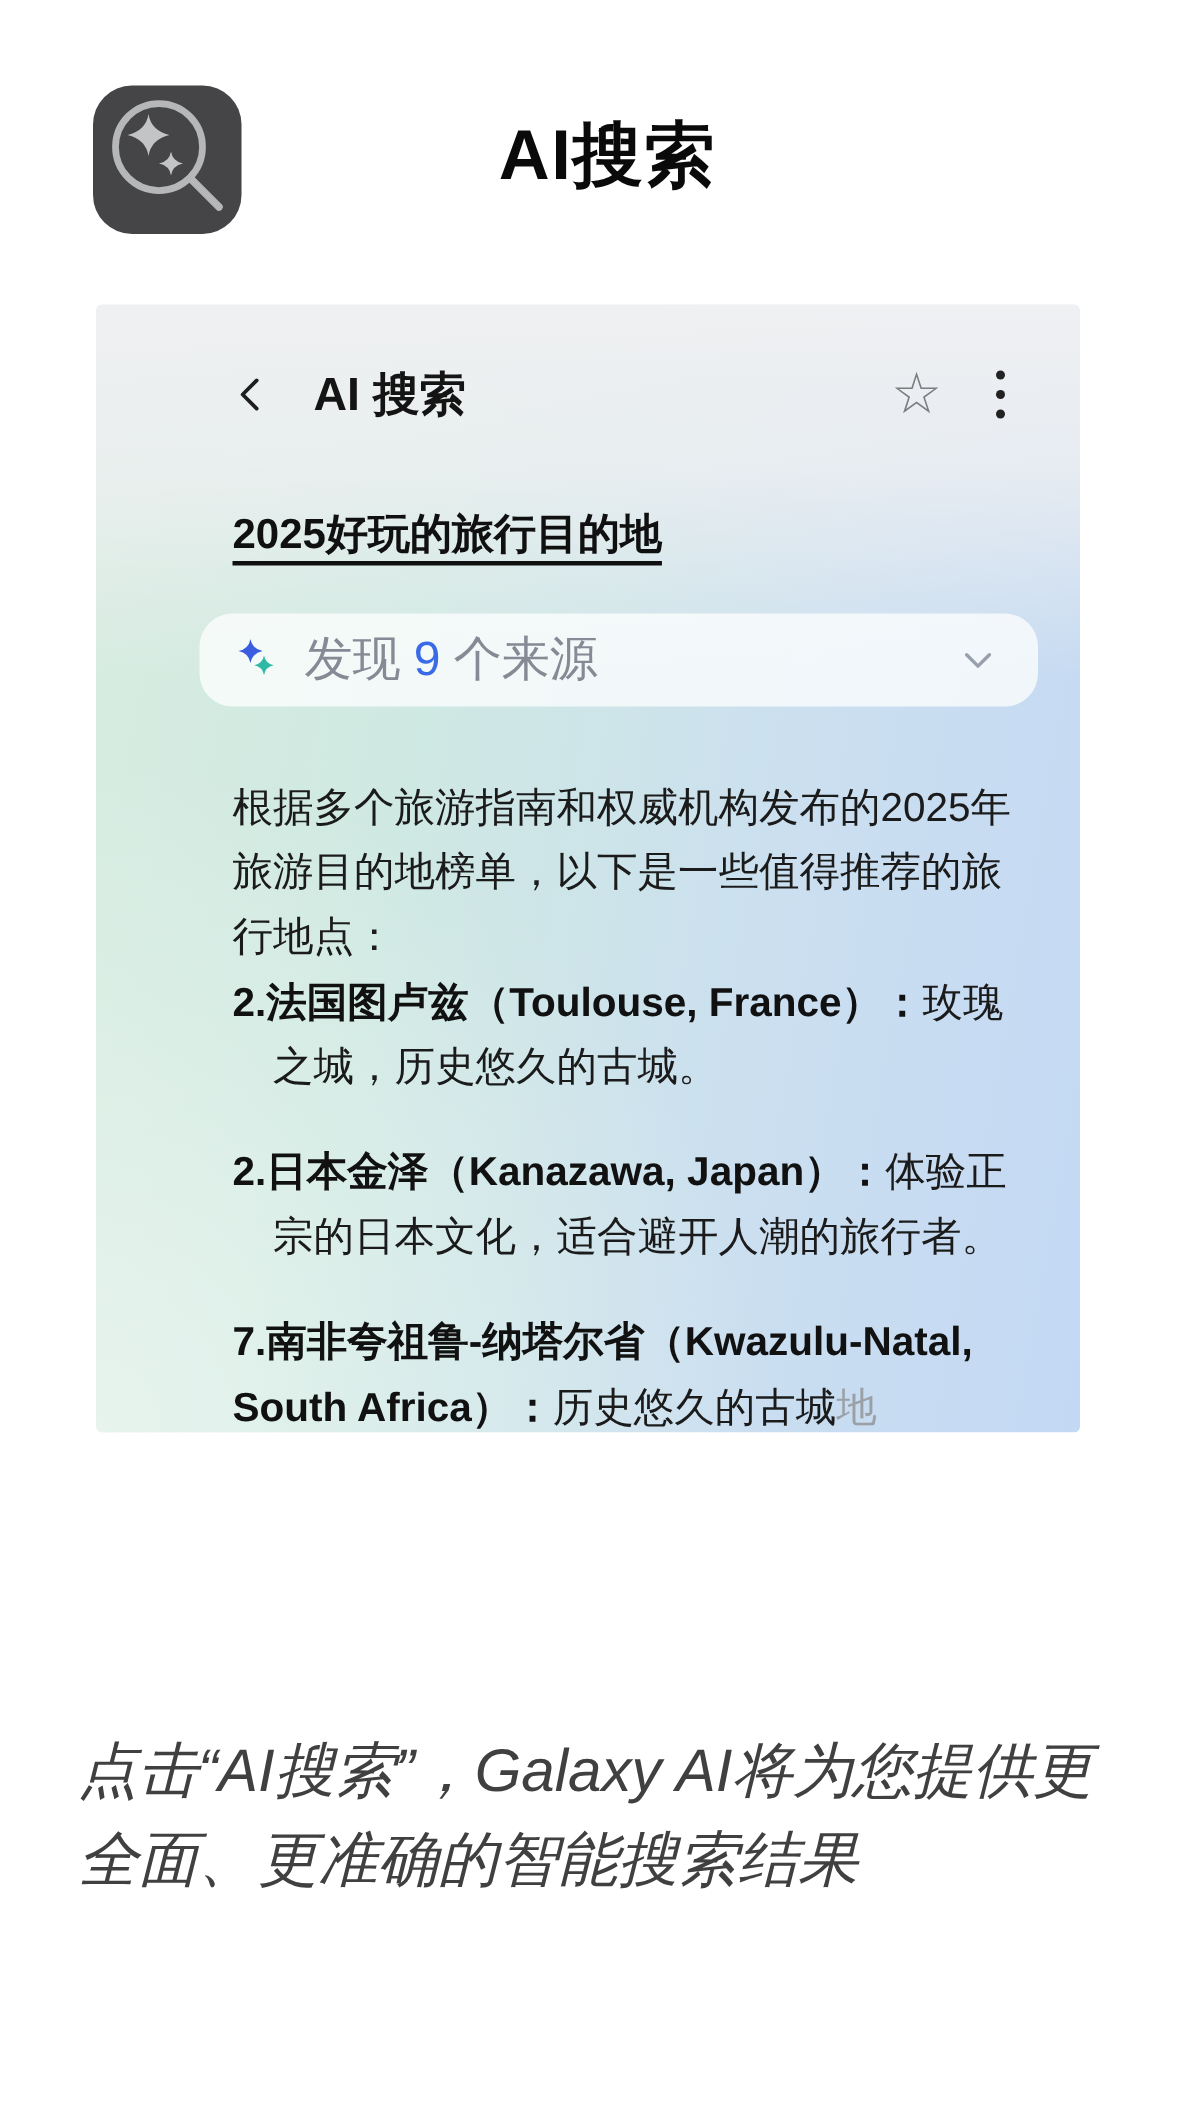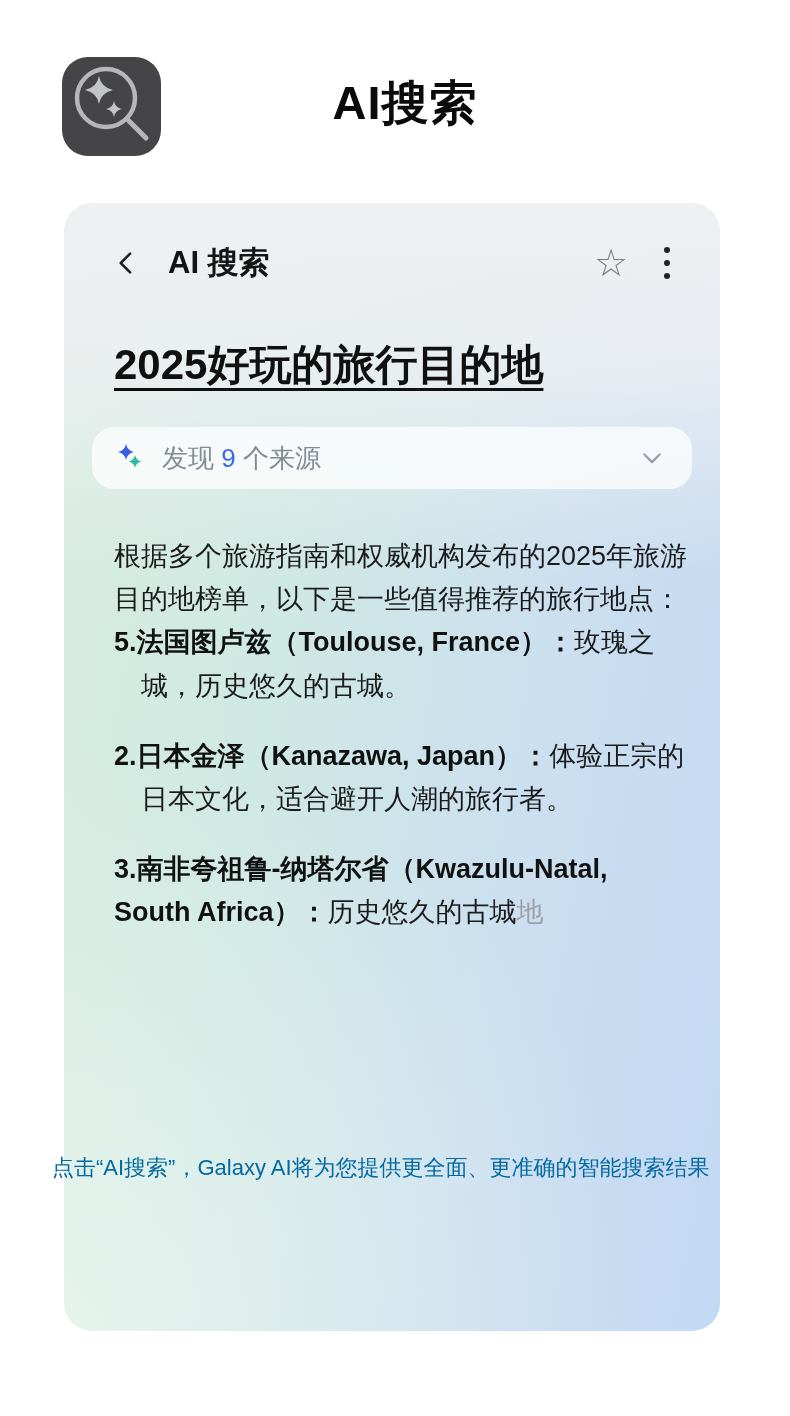--- a/index.html
+++ b/index.html
@@ -30,27 +30,28 @@
     font-weight: 800;
     color: #0a0a0a;
     letter-spacing: 1px;
     padding-left: 20px;
   }
 
   
   .phone-card {
     position: absolute;
     left: 64px; top: 203px;
-    width: 656px; height: 1128px;
-    border-radius: 28px;
+    width: 656px; height: 752px;
+    border-radius: 4px;
     overflow: hidden;
     background-image:
       linear-gradient(180deg, #eff0f2 0%, rgba(239,240,242,0.80) 14%, rgba(239,240,242,0) 33%),
       radial-gradient(circle at 0% 100%, rgba(242,249,244,0.65), rgba(242,249,244,0) 45%),
       linear-gradient(100deg, #d8ece0 0%, #cfe9e2 32%, #cbdff0 68%, #c3d8f3 100%);
+    padding-left: 41px;
   }
 
   .nav {
     display: flex;
     align-items: center;
     padding: 38px 44px 0 46px;
     height: 82px;
   }
   .back-btn {
     background: none; border: none; cursor: pointer;
@@ -71,40 +72,40 @@
     font-size: 38px; line-height: 1; color: #7d7d7f;
   }
   .more-btn {
     background: none; border: none; cursor: pointer; padding: 4px 6px;
     display: flex; flex-direction: column; gap: 7px; align-items: center;
   }
   .more-btn i { width: 6px; height: 6px; border-radius: 50%; background: #222; }
 
   .query-title {
     margin: 52px 50px 4px;
-    font-size: 42px;
+    font-size: 28px;
     font-weight: 700;
     color: #101010;
     text-decoration: underline;
     text-decoration-thickness: 3px;
     text-underline-offset: 9px;
   }
 
   .sources-bar {
     margin: 34px 28px 0;
     height: 62px;
     background: rgba(253,254,254,0.78);
     border-radius: 22px;
     display: flex;
     align-items: center;
     padding: 0 26px 0 22px;
     cursor: pointer;
   }
   .sources-bar .spark { display: flex; align-items: center; }
-  .sources-text { margin-left: 14px; font-size: 26px; color: #848b94; flex: 1 1 auto; }
+  .sources-text { margin-left: 14px; font-size: 32px; color: #848b94; flex: 1 1 auto; }
   .sources-text .count { color: #3b6ae6; font-weight: 500; }
   .sources-bar .chev { display: flex; align-items: center; }
 
   .answer {
     margin: 46px 32px 0 50px;
     font-size: 27px;
     line-height: 1.6;
     color: #1b1b1b;
   }
   .answer .intro { }
@@ -112,23 +113,24 @@
   .answer .item.hang { padding-left: 27px; text-indent: -27px; }
   .answer .item:last-child { margin-bottom: 0; }
   .answer .b { font-weight: 700; color: #111; }
   .answer .pending { color: #9aa0a6; }
 
   
   .caption {
     position: absolute;
     left: 52px; top: 1152px;
     width: 700px;
-    font-size: 22px;
+    font-size: 40px;
     line-height: 1.47;
-    color: #0369a1;
+    color: #404040;
+    font-style: italic;
   }
   .footnote {
     position: absolute;
     left: 48px; top: 1278px;
     width: 700px;
     font-size: 21px;
     line-height: 1.5;
     color: #8b8b8b;
   }
 </style>
@@ -184,25 +186,25 @@
         <svg width="28" height="28" viewBox="0 0 24 24">
           <polyline points="5.5 9 12 15.5 18.5 9" fill="none" stroke="#98a1ab" stroke-width="2" stroke-linecap="round" stroke-linejoin="round"></polyline>
         </svg>
       </span>
     </div>
 
     <div class="answer">
       <p class="intro">根据多个旅游指南和权威机构发布的2025年旅游目的地榜单，以下是一些值得推荐的旅行地点：</p>
 
 
-      <p class="item hang"><span class="b">5.法国图卢兹（Toulouse, France）：</span><span>玫瑰之城，历史悠久的古城。</span></p>
+      <p class="item hang"><span class="b">2.法国图卢兹（Toulouse, France）：</span><span>玫瑰之城，历史悠久的古城。</span></p>
 
       <p class="item hang"><span class="b">2.日本金泽（Kanazawa, Japan）：</span><span>体验正宗的日本文化，适合避开人潮的旅行者。</span></p>
 
-      <p class="item"><span class="b">3.南非夸祖鲁-纳塔尔省（Kwazulu-Natal, South Africa）：</span><span>历史悠久的古城</span><span class="pending">地</span></p>
+      <p class="item"><span class="b">7.南非夸祖鲁-纳塔尔省（Kwazulu-Natal, South Africa）：</span><span>历史悠久的古城</span><span class="pending">地</span></p>
     </div>
 
   </section>
 
   <p class="caption">点击“AI搜索”，Galaxy AI将为您提供更全面、更准确的智能搜索结果</p>
 
 
 </div>
 
 </body></html>

